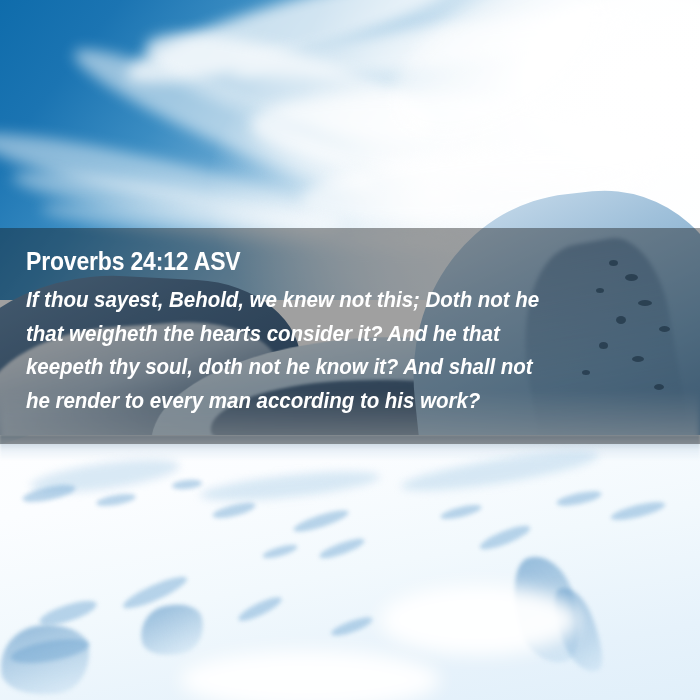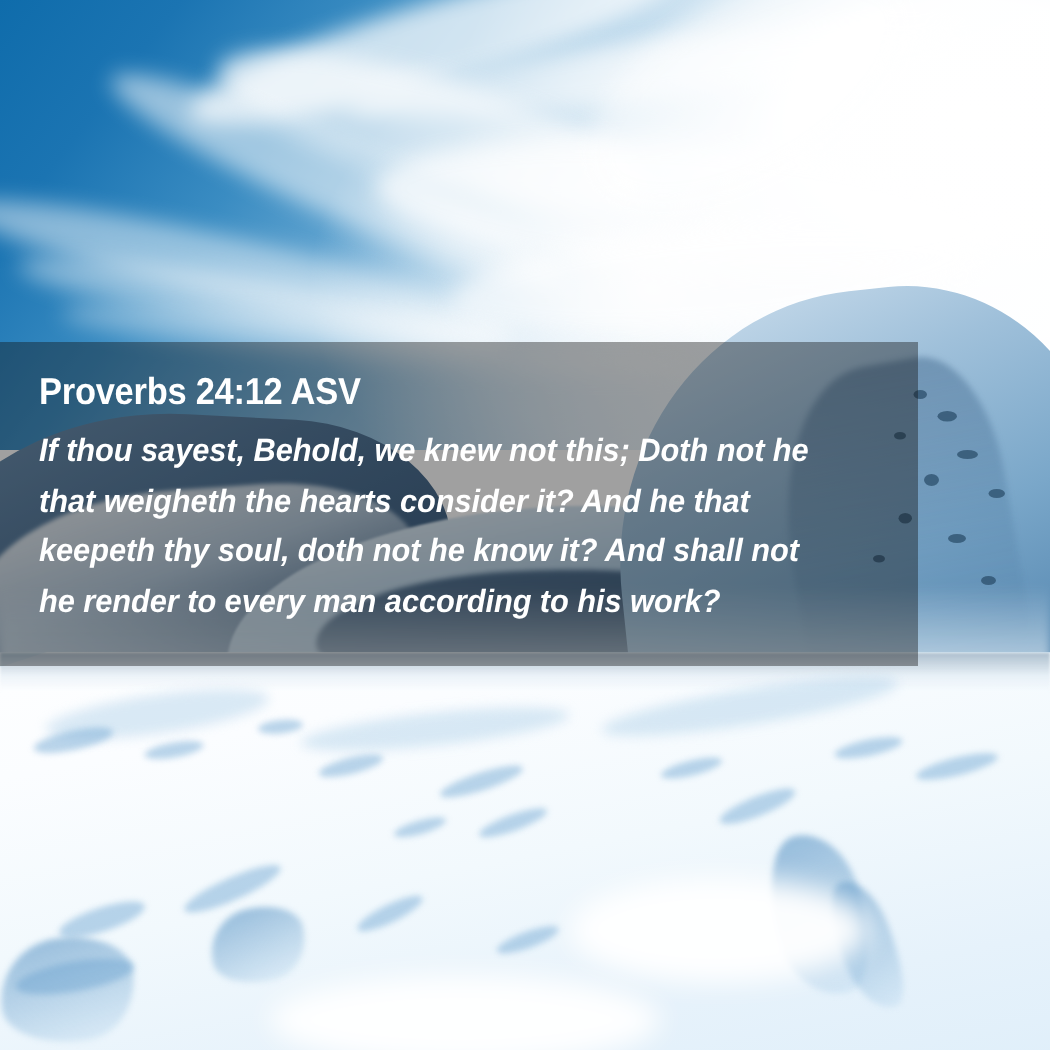--- a/index.html
+++ b/index.html
@@ -186,21 +186,21 @@
     background: rgba(255,255,255,0.95);
     border-radius: 50%;
     filter: blur(9px);
   }
 
   
   .overlay-band {
     position: absolute;
     left: 0;
     top: 228px;
-    width: 612px;
+    width: 700px;
     height: 216px;
     background: rgba(18,18,18,0.40);
     box-sizing: border-box;
     padding: 18px 26px 0 26px;
   }
 
   .verse-ref {
     margin: 0;
     color: #ffffff;
     font-family: "Liberation Sans", sans-serif;

